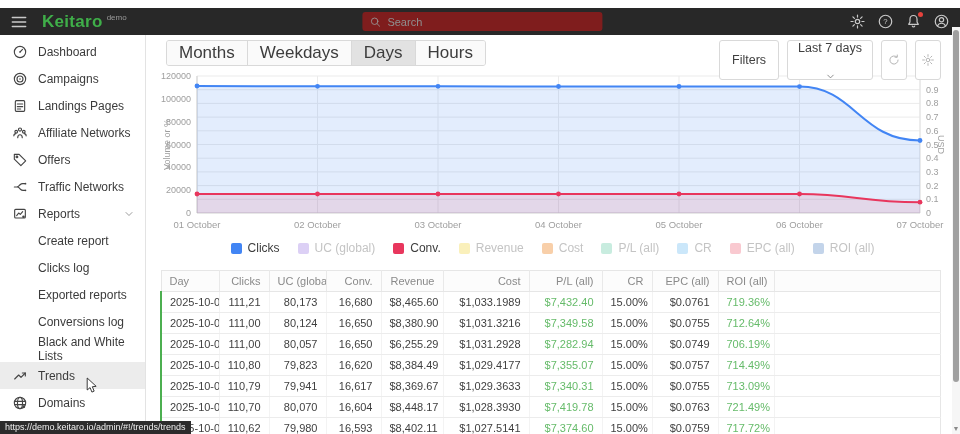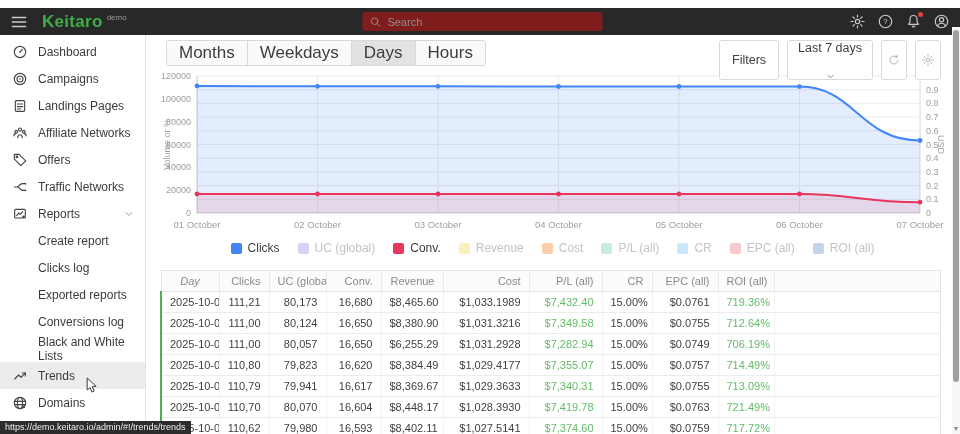--- a/index.html
+++ b/index.html
@@ -53,21 +53,21 @@
   .legend { position:absolute; left:155px; top:241px; width:795px; display:flex; justify-content:center; align-items:center; gap:18px; z-index:1; }
   .lg-item { display:flex; align-items:center; gap:6px; cursor:pointer; }
   .lg-sq { width:11px; height:11px; border-radius:2px; }
   .lg-label { font-size:12px; }
   .lg-item.on .lg-label { color:#3d3d3d; }
   .lg-item.off .lg-label { color:#c4c4c4; }
 
   
   table.grid { position:absolute; left:160px; top:270px; width:781px; border-collapse:collapse; table-layout:fixed; background:#fff; font-size:11px; z-index:1; border:1px solid #e6e6e6; }
   .grid th { height:21px; font-weight:normal; color:#8a8a8a; background:#fcfcfc; border-bottom:1px solid #e6e6e6; border-right:1px solid #e9e9e9; padding:0 8px; white-space:nowrap; overflow:hidden; text-align:right; cursor:pointer; }
-  .grid th.c-day { text-align:center;font-style:italic; }
+  .grid th.c-day { text-align:left; }
   .grid th:last-child { border-right:none; }
   .grid td { height:21px; color:#3f3f3f; border-bottom:1px solid #ececec; border-right:1px solid #f3f3f3; padding:0 8px; white-space:nowrap; overflow:hidden; text-align:right; }
   .grid td:last-child { border-right:none; }
   .grid td.c-day { text-align:left; border-left:2px solid #4caf50; }
   .grid td.green { color:#66bb6a; }
 
   
   .scrollbar { position:absolute; right:0; top:27px; bottom:0; width:8px; background:#f6f6f6; z-index:12; }
   .thumb { position:absolute; left:1px; top:3px; width:6px; height:352px; background:#a0a0a0; border-radius:3px; }
   .sb-arrow { position:absolute; bottom:0; left:0; width:8px; text-align:center; font-size:7px; color:#8a8a8a; line-height:10px; }

